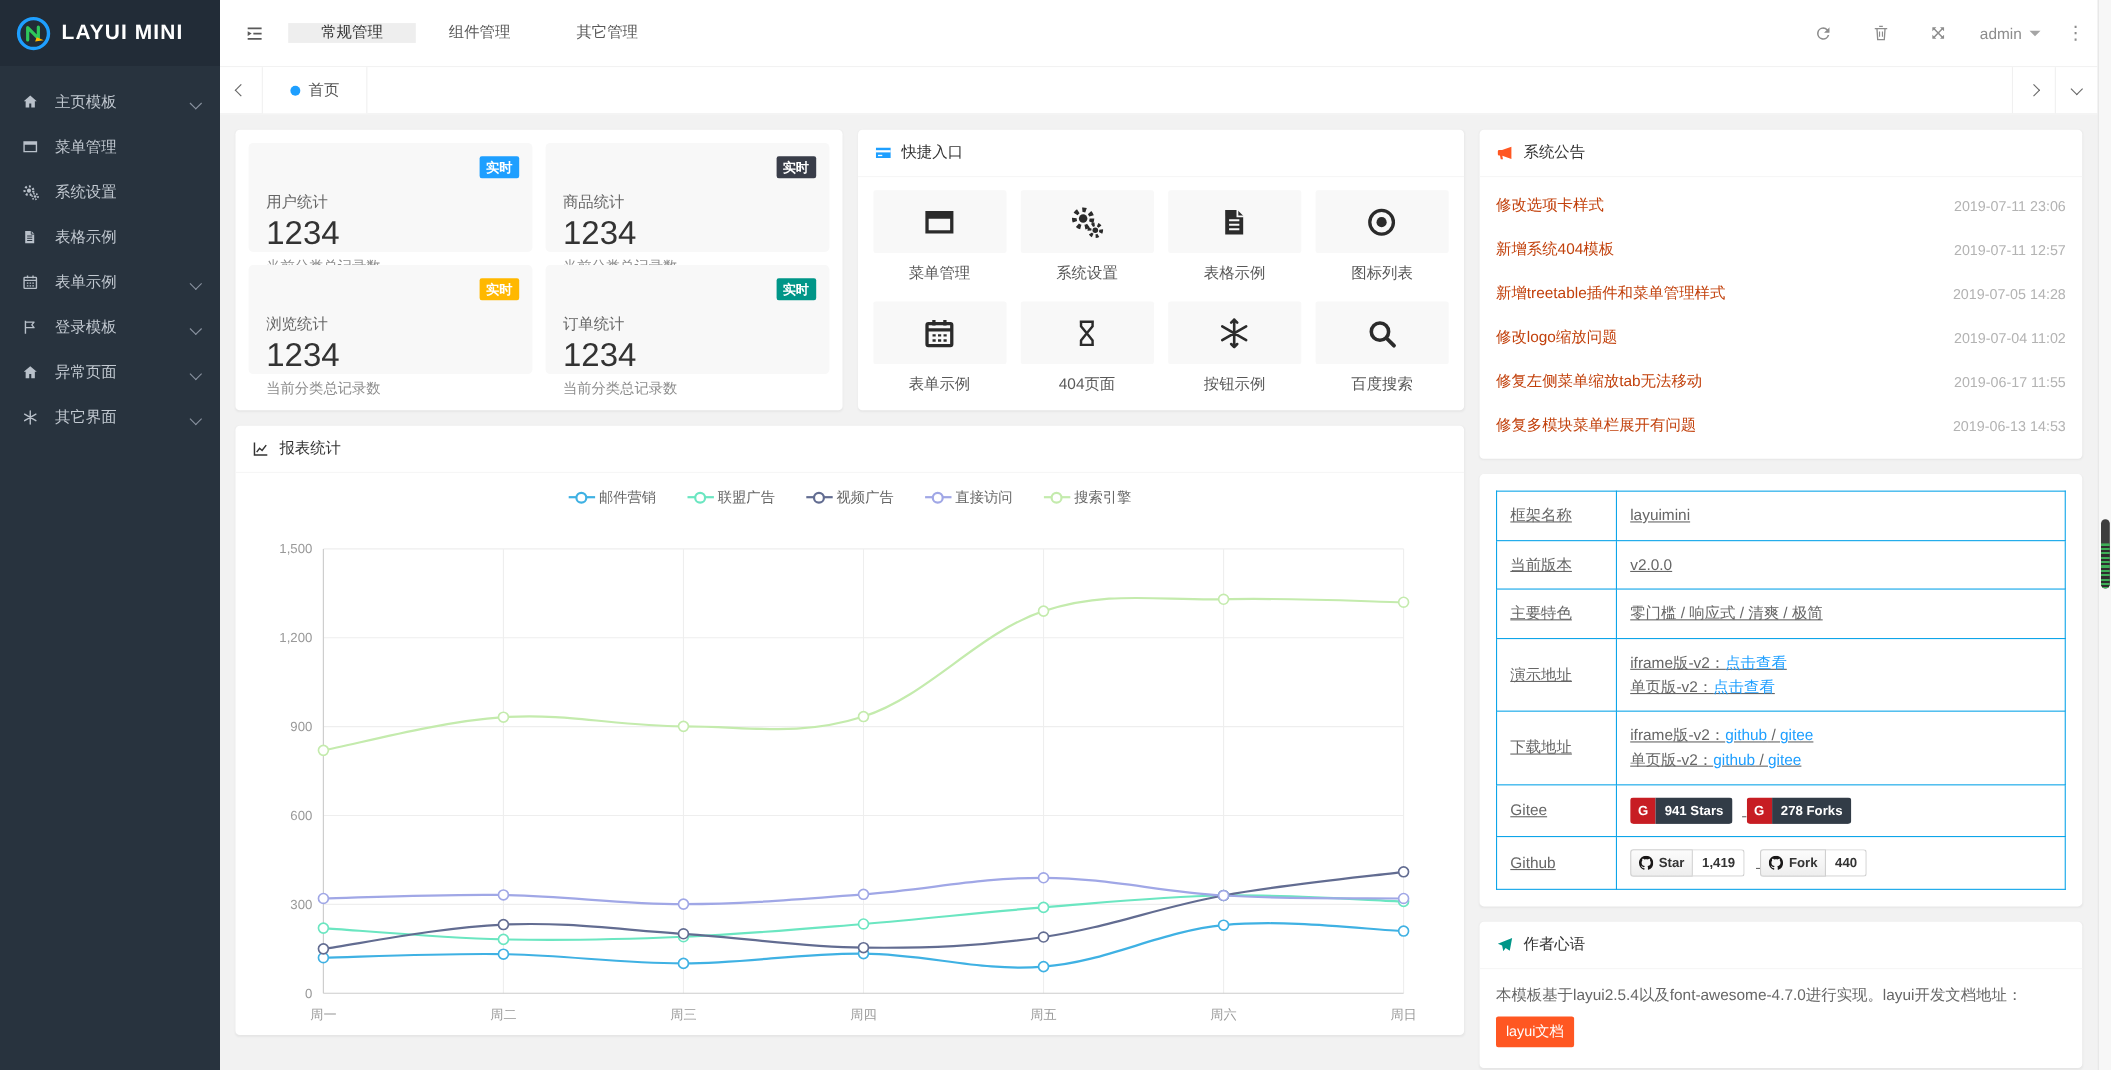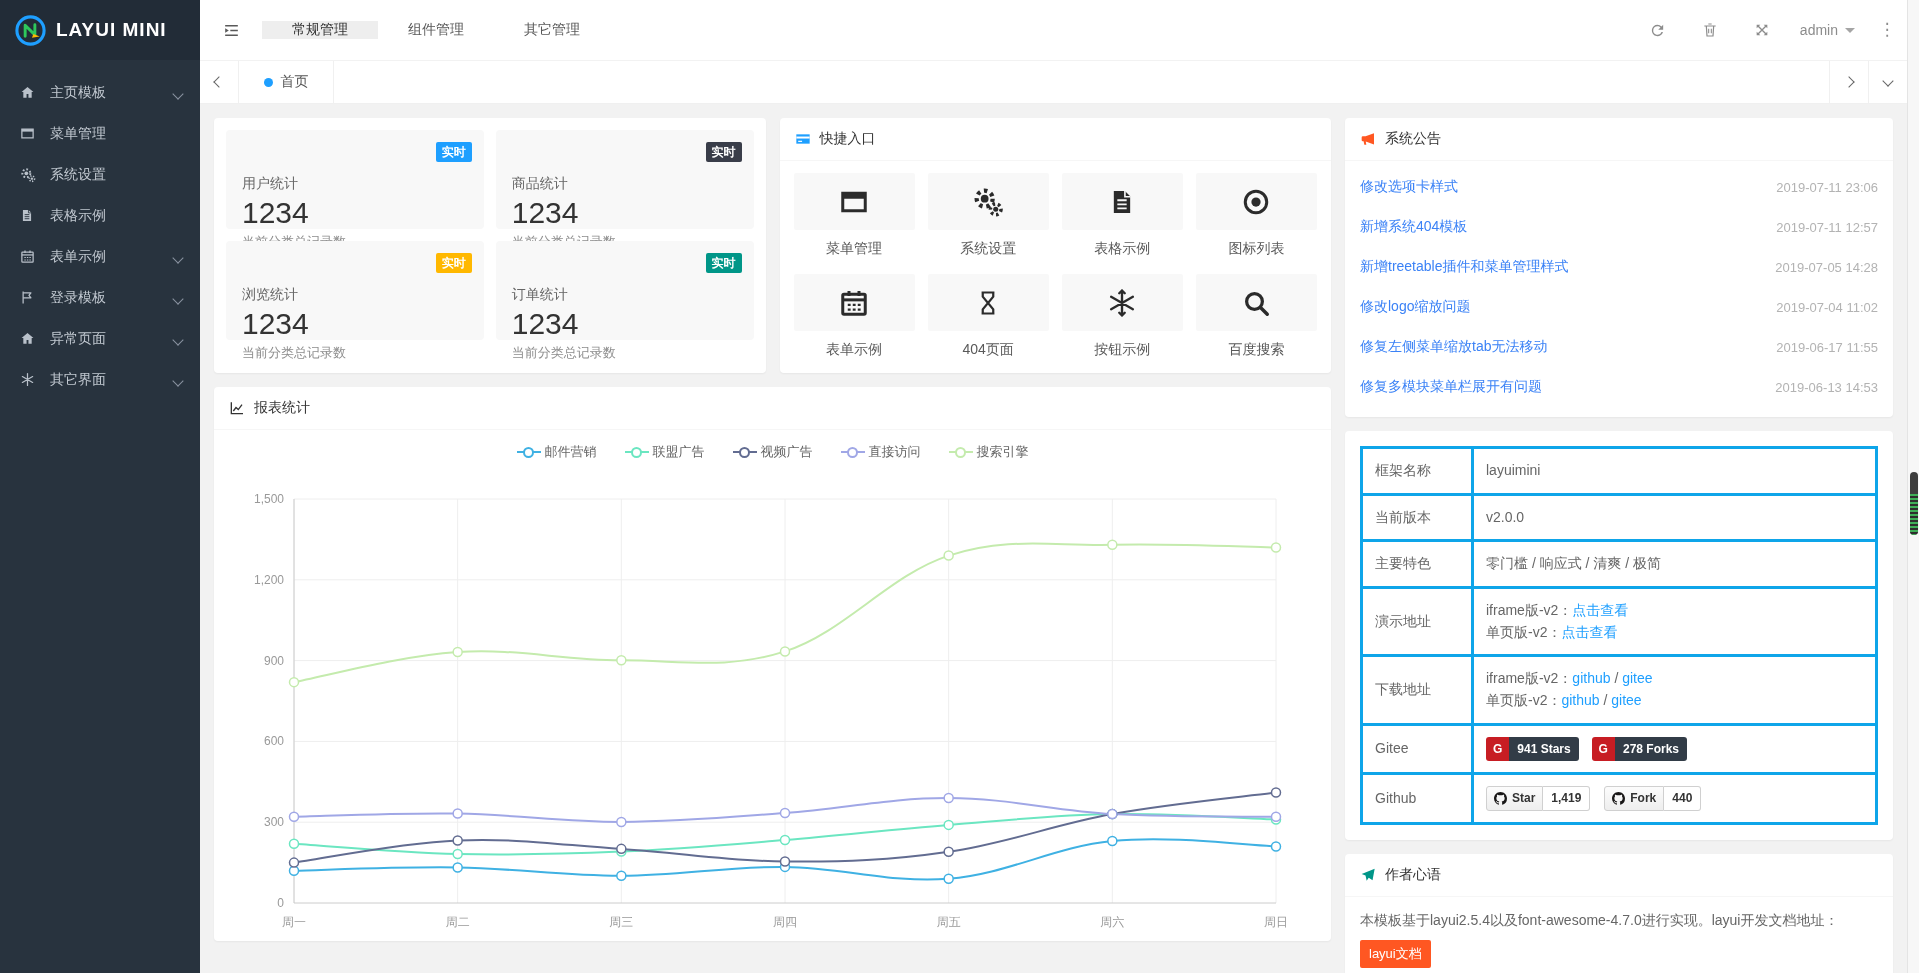--- a/index.html
+++ b/index.html
@@ -67,27 +67,27 @@
   .chart-legend{display:flex;justify-content:center;gap:28px;padding:13px 0 2px;font-size:13px;color:#666;}
   .lg-item{display:flex;align-items:center;gap:4px;cursor:pointer;}
   .lg-mark{position:relative;width:24px;height:10px;display:inline-block;}
   .lg-mark .l{position:absolute;left:0;right:0;top:4px;height:2px;}
   .lg-mark .d{position:absolute;left:6px;top:0;width:7px;height:7px;border:2px solid;border-radius:50%;background:#fff;}
   #chart-svg{margin:0 auto;}
 
   
   .ann-body{padding:6px 15px 10px;}
   .ann-item{display:flex;justify-content:space-between;align-items:center;padding:11px 0;}
-  .ann-text{font-size:14px;color:#3b82f6;}
+  .ann-text{font-size:14px;color:#c2410c;}
   .ann-date{font-size:13px;color:#b3b3b3;}
 
   
   .version-body{padding:15px;}
   table.vtable{width:100%;border-collapse:collapse;font-size:14px;color:#666;}
-  .vtable td{border:3px solid #0ea5e9;padding:11px 12px;line-height:1.55;}
+  .vtable td{border:1px solid #0ea5e9;padding:11px 12px;line-height:1.55;text-decoration:underline;}
   .vtable td.vl{width:84px;color:#666;}
   .vlink{color:#1E9FFF;cursor:pointer;text-decoration:none;}
   .gitee-badge{display:inline-flex;font-size:12px;font-weight:bold;border-radius:3px;overflow:hidden;margin-right:9px;vertical-align:middle;cursor:pointer;}
   .gb-l{background:#c71d23;color:#fff;padding:3px 7px;}
   .gb-r{background:#323c47;color:#fff;padding:3px 8px;}
   .gh-badge{display:inline-flex;font-size:12px;font-weight:bold;color:#333;margin-right:10px;vertical-align:middle;cursor:pointer;}
   .ghb-btn{border:1px solid #d0d0d0;background:linear-gradient(#fcfcfc,#eeeeee);padding:2px 7px;border-radius:3px 0 0 3px;display:flex;gap:5px;align-items:center;}
   .ghb-count{border:1px solid #d0d0d0;border-left:none;background:#fff;padding:2px 8px;border-radius:0 3px 3px 0;}
 
   

